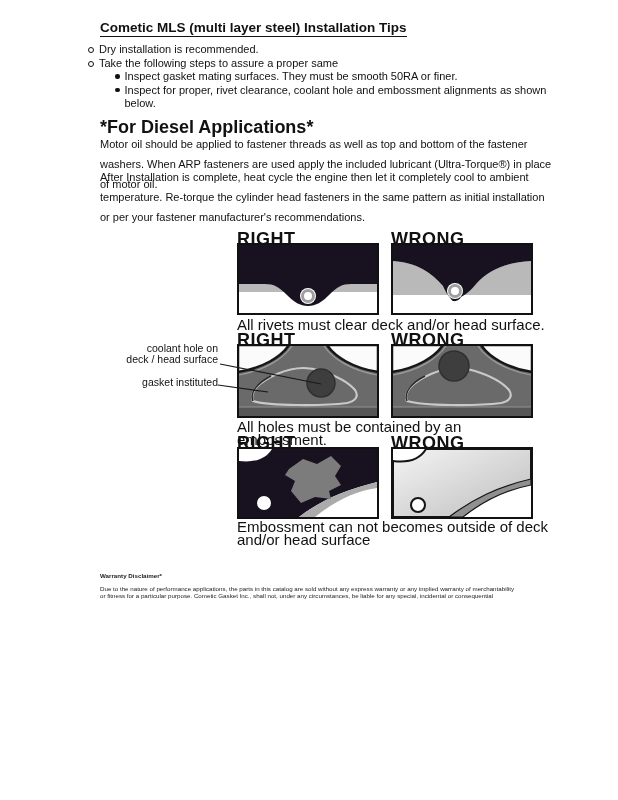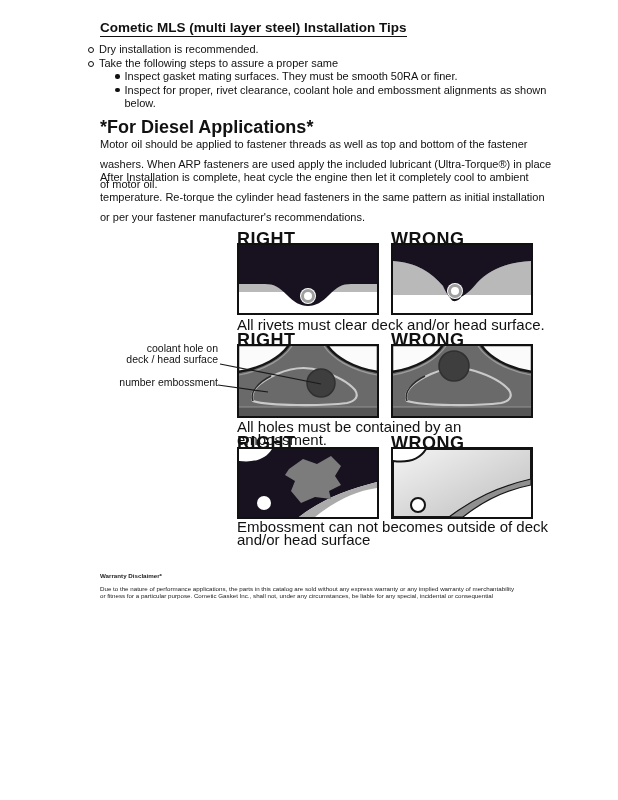--- a/index.html
+++ b/index.html
@@ -80,21 +80,21 @@
       <circle cx="62" cy="46" r="5.5" fill="none" stroke="#9f9f9f" stroke-width="3"></circle>
     </svg>
   </div>
   <div class="abs caption" style="left:237px;top:318px">All rivets must clear deck and/or head surface.</div>
 
   <div class="abs dg-hdr" style="left:237px;top:330px">RIGHT</div>
   <div class="abs dg-hdr" style="left:391px;top:330px">WRONG</div>
 
   <div class="abs d2-label" style="left:112px;top:343px;width:106px">coolant hole on
 deck / head surface</div>
-  <div class="abs d2-label" style="left:100px;top:377px;width:118px">number embossment</div>
+  <div class="abs d2-label" style="left:100px;top:377px;width:118px">gasket instituted</div>
 
   <div class="abs dg-box" style="left:237px;top:344px">
     <svg width="138" height="70" viewBox="0 0 138 70">
       <rect x="0" y="0" width="138" height="70" fill="#6a6a6a"></rect>
       <rect x="0" y="61" width="138" height="9" fill="#565656"></rect>
       <path d="M0,61 H138" stroke="#929292" stroke-width="1"></path>
       <path d="M-1,-1 H50 C42,11 24,22 -1,26 Z" fill="#fbfbfb" stroke="#161616" stroke-width="2.5"></path>
       <path d="M53,0 C45,12 27,24 0,29" fill="none" stroke="#9d9d9d" stroke-width="1.2"></path>
       <path d="M139,-1 H88 C96,11 114,22 139,26 Z" fill="#fbfbfb" stroke="#161616" stroke-width="2.5"></path>
       <path d="M85,0 C93,12 111,24 138,29" fill="none" stroke="#9d9d9d" stroke-width="1.2"></path>

